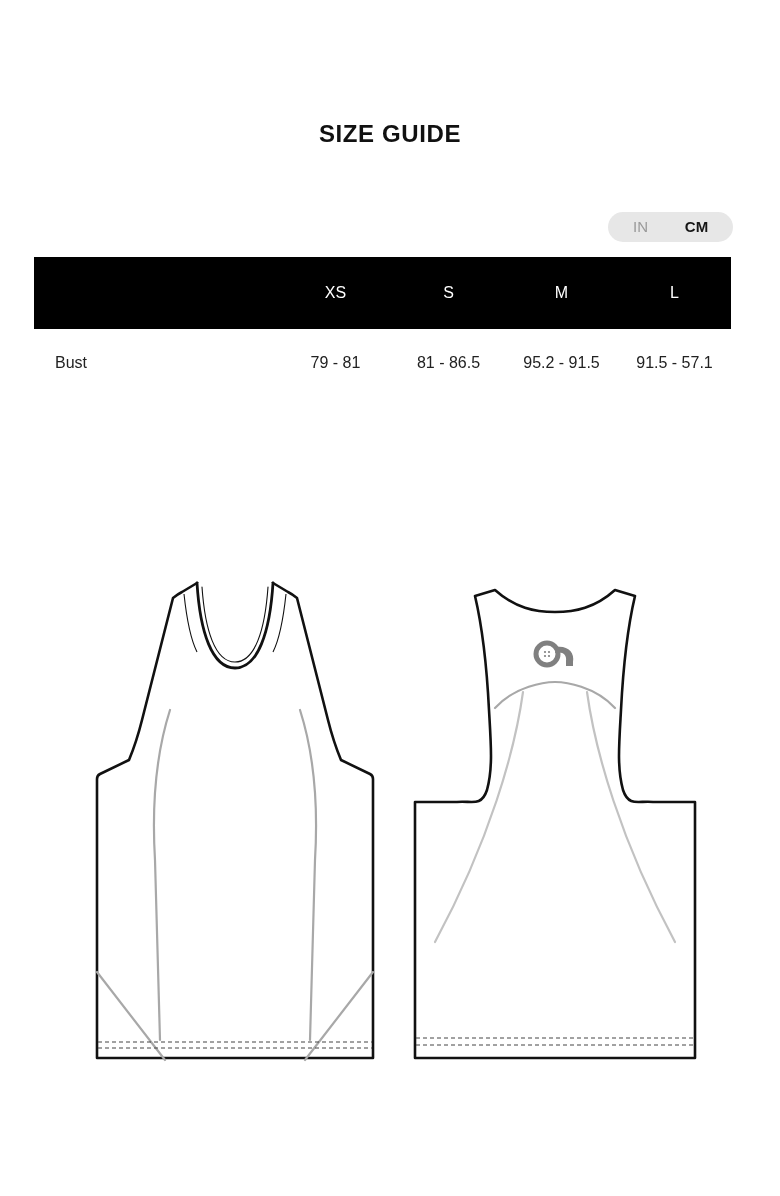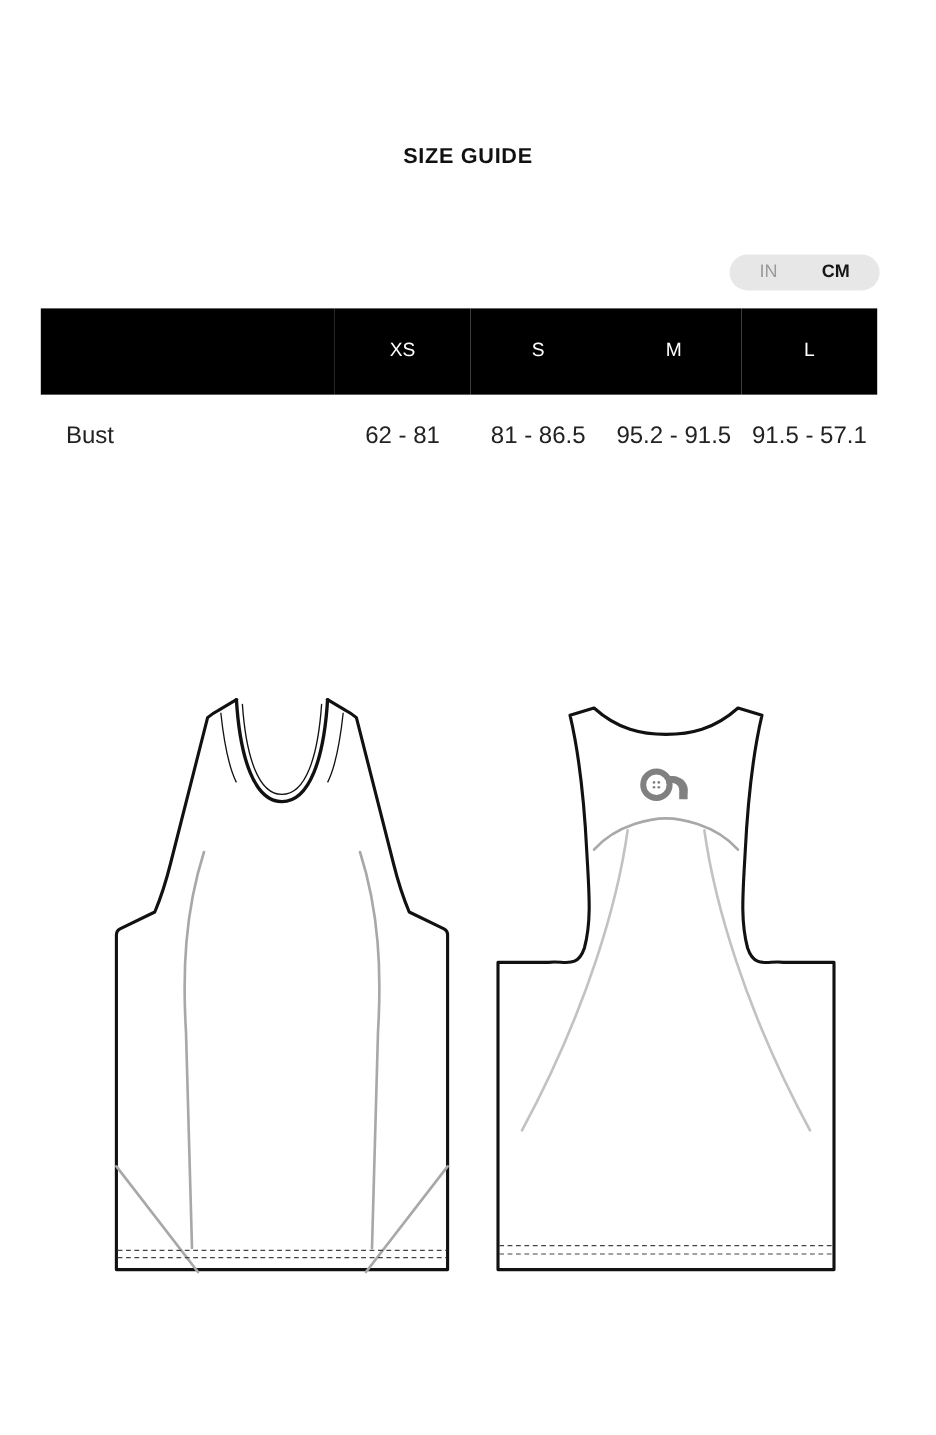--- a/index.html
+++ b/index.html
@@ -16,21 +16,21 @@
     overflow: hidden;
   }
 
   
   .page-title {
     position: absolute;
     top: 120px;
     left: 0;
     width: 780px;
     text-align: center;
-    font-size: 18px;
+    font-size: 24px;
     font-weight: bold;
     letter-spacing: 0.6px;
     color: #111111;
   }
 
   
   .unit-toggle {
     position: absolute;
     top: 212px;
     left: 608px;
@@ -94,21 +94,21 @@
   thead th.head-blank { text-align: left; }
 
   tbody tr {
     height: 68px;
     background: #ffffff;
   }
   tbody tr.alt {
     background: #ebebeb;
   }
   tbody td {
-    font-size: 20px;
+    font-size: 16px;
     color: #222222;
     vertical-align: middle;
   }
   tbody td.row-label {
     text-align: left;
     padding-left: 21px;
   }
   tbody td.val {
     text-align: center;
     white-space: nowrap;
@@ -156,21 +156,21 @@
         <th class="head-blank"></th>
         <th>XS</th>
         <th>S</th>
         <th>M</th>
         <th>L</th>
       </tr>
     </thead>
     <tbody>
       <tr>
         <td class="row-label">Bust</td>
-        <td class="val">62 - 81</td>
+        <td class="val">79 - 81</td>
         <td class="val">81 - 86.5</td>
         <td class="val">95.2 - 91.5</td>
         <td class="val">91.5 - 57.1</td>
       </tr>
     </tbody>
   </table>
 </div>
 
 <div class="illustrations">
 

